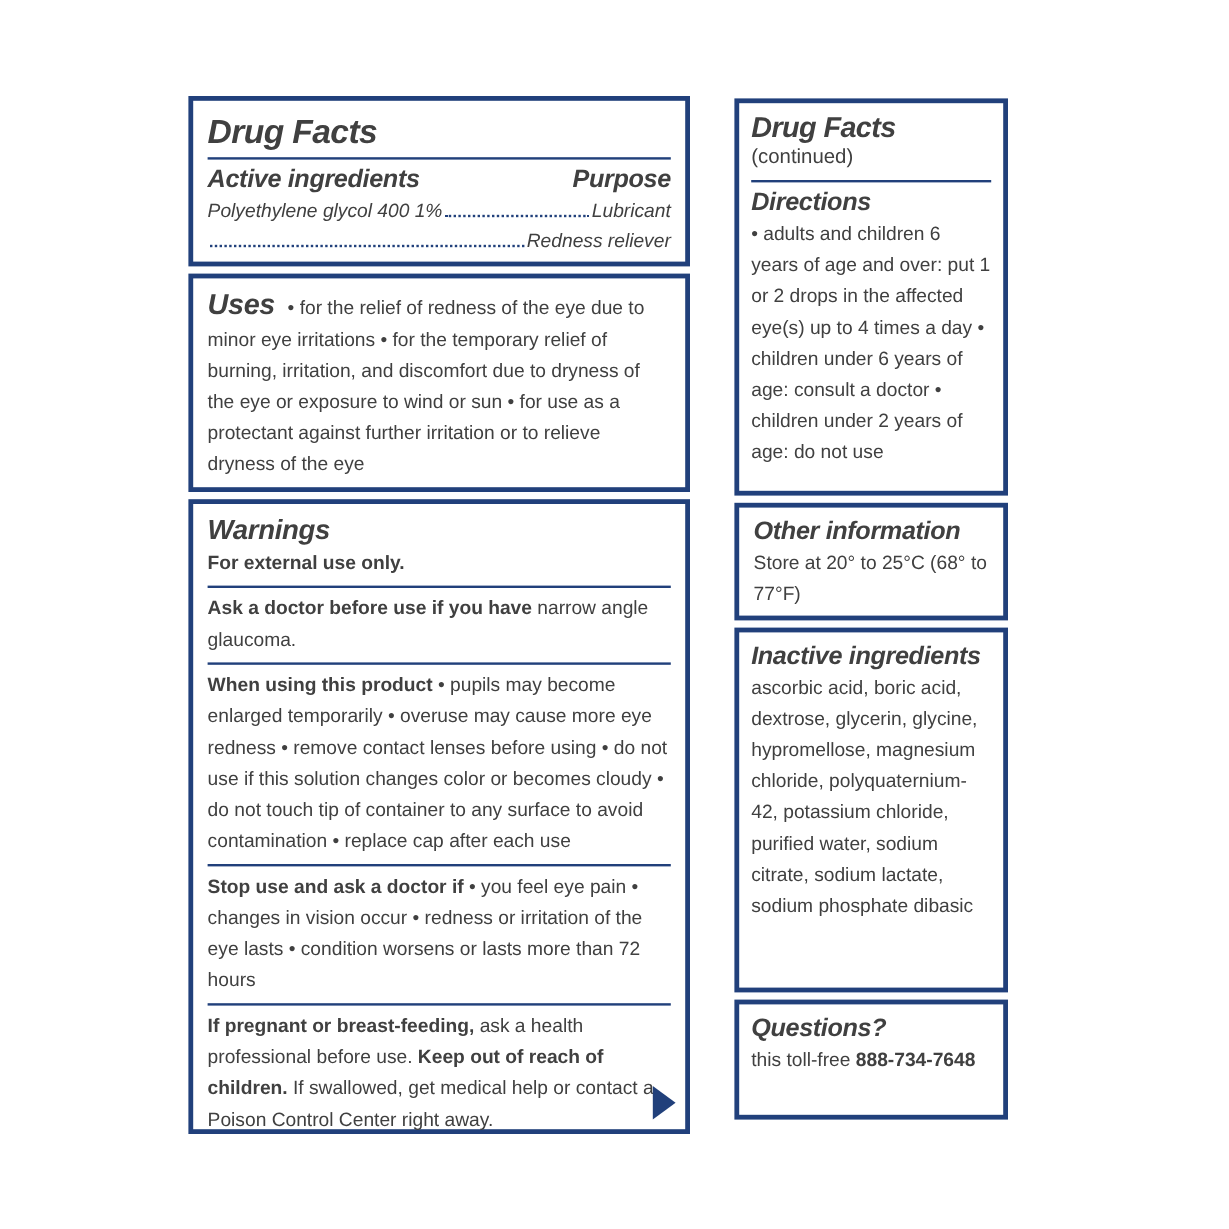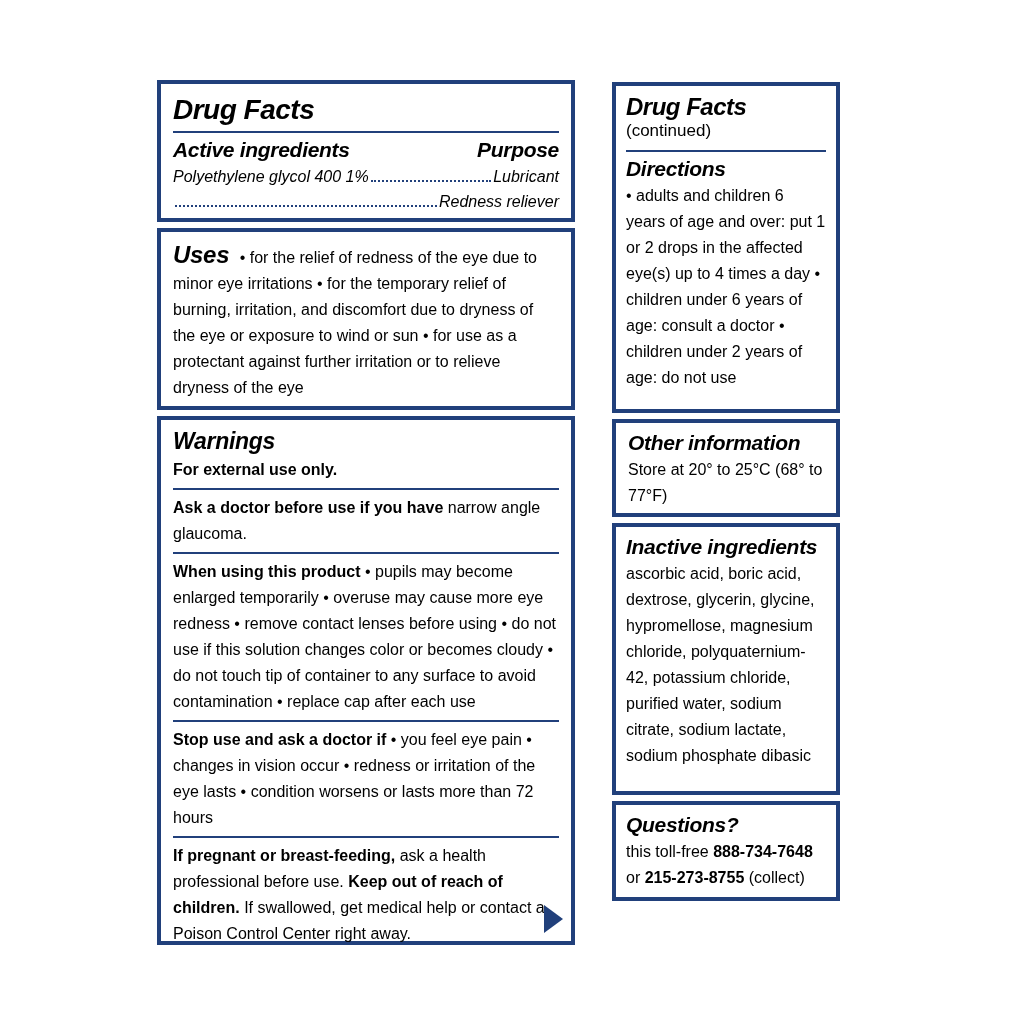--- a/index.html
+++ b/index.html
@@ -6,21 +6,21 @@
     margin: 0;
     padding: 0;
     background: #ffffff;
   }
   .page {
     position: relative;
     width: 1024px;
     height: 1024px;
     background: #ffffff;
     font-family: "Liberation Sans", sans-serif;
-    color: #000000;
+    color: #404040;
     overflow: hidden;
   }
   .col {
     position: absolute;
     display: flex;
     flex-direction: column;
   }
   .col-left  { left: 157px; top: 80px;  width: 418px; }
   .col-right { left: 612px; top: 82px;  width: 228px; }
   .box {
@@ -203,31 +203,28 @@
 
     <div class="gap"></div>
 
     <div class="box" style="height:98px; padding-right:10px;">
       <div class="r-sec-hd">Other information</div>
       <div class="body-txt">Store at 20° to 25°C (68° to 77°F)</div>
     </div>
 
     <div class="gap"></div>
 
-    <div class="box" style="height:272px; padding-left:10px; padding-right:10px;">
+    <div class="box" style="height:304px; padding-left:10px; padding-right:10px;">
       <div class="r-sec-hd">Inactive ingredients</div>
       <div class="body-txt">ascorbic acid, boric acid, dextrose, glycerin, glycine, hypromellose, magnesium chloride, polyquaternium-42, potassium chloride, purified water, sodium citrate, sodium lactate, sodium phosphate dibasic</div>
     </div>
 
     <div class="gap"></div>
 
     <div class="box" style="height:100px; padding-left:10px; padding-right:10px;">
       <div class="r-sec-hd">Questions?</div>
       <div class="q-line">
         <span>this toll-free </span><span class="bold">888-734-7648</span>
       </div>
-      <div class="q-line">
-        <span>or </span><span class="bold">215-273-8755</span><span> (collect)</span>
-      </div>
     </div>
   </div>
 
 </div>
 
 </body></html>

